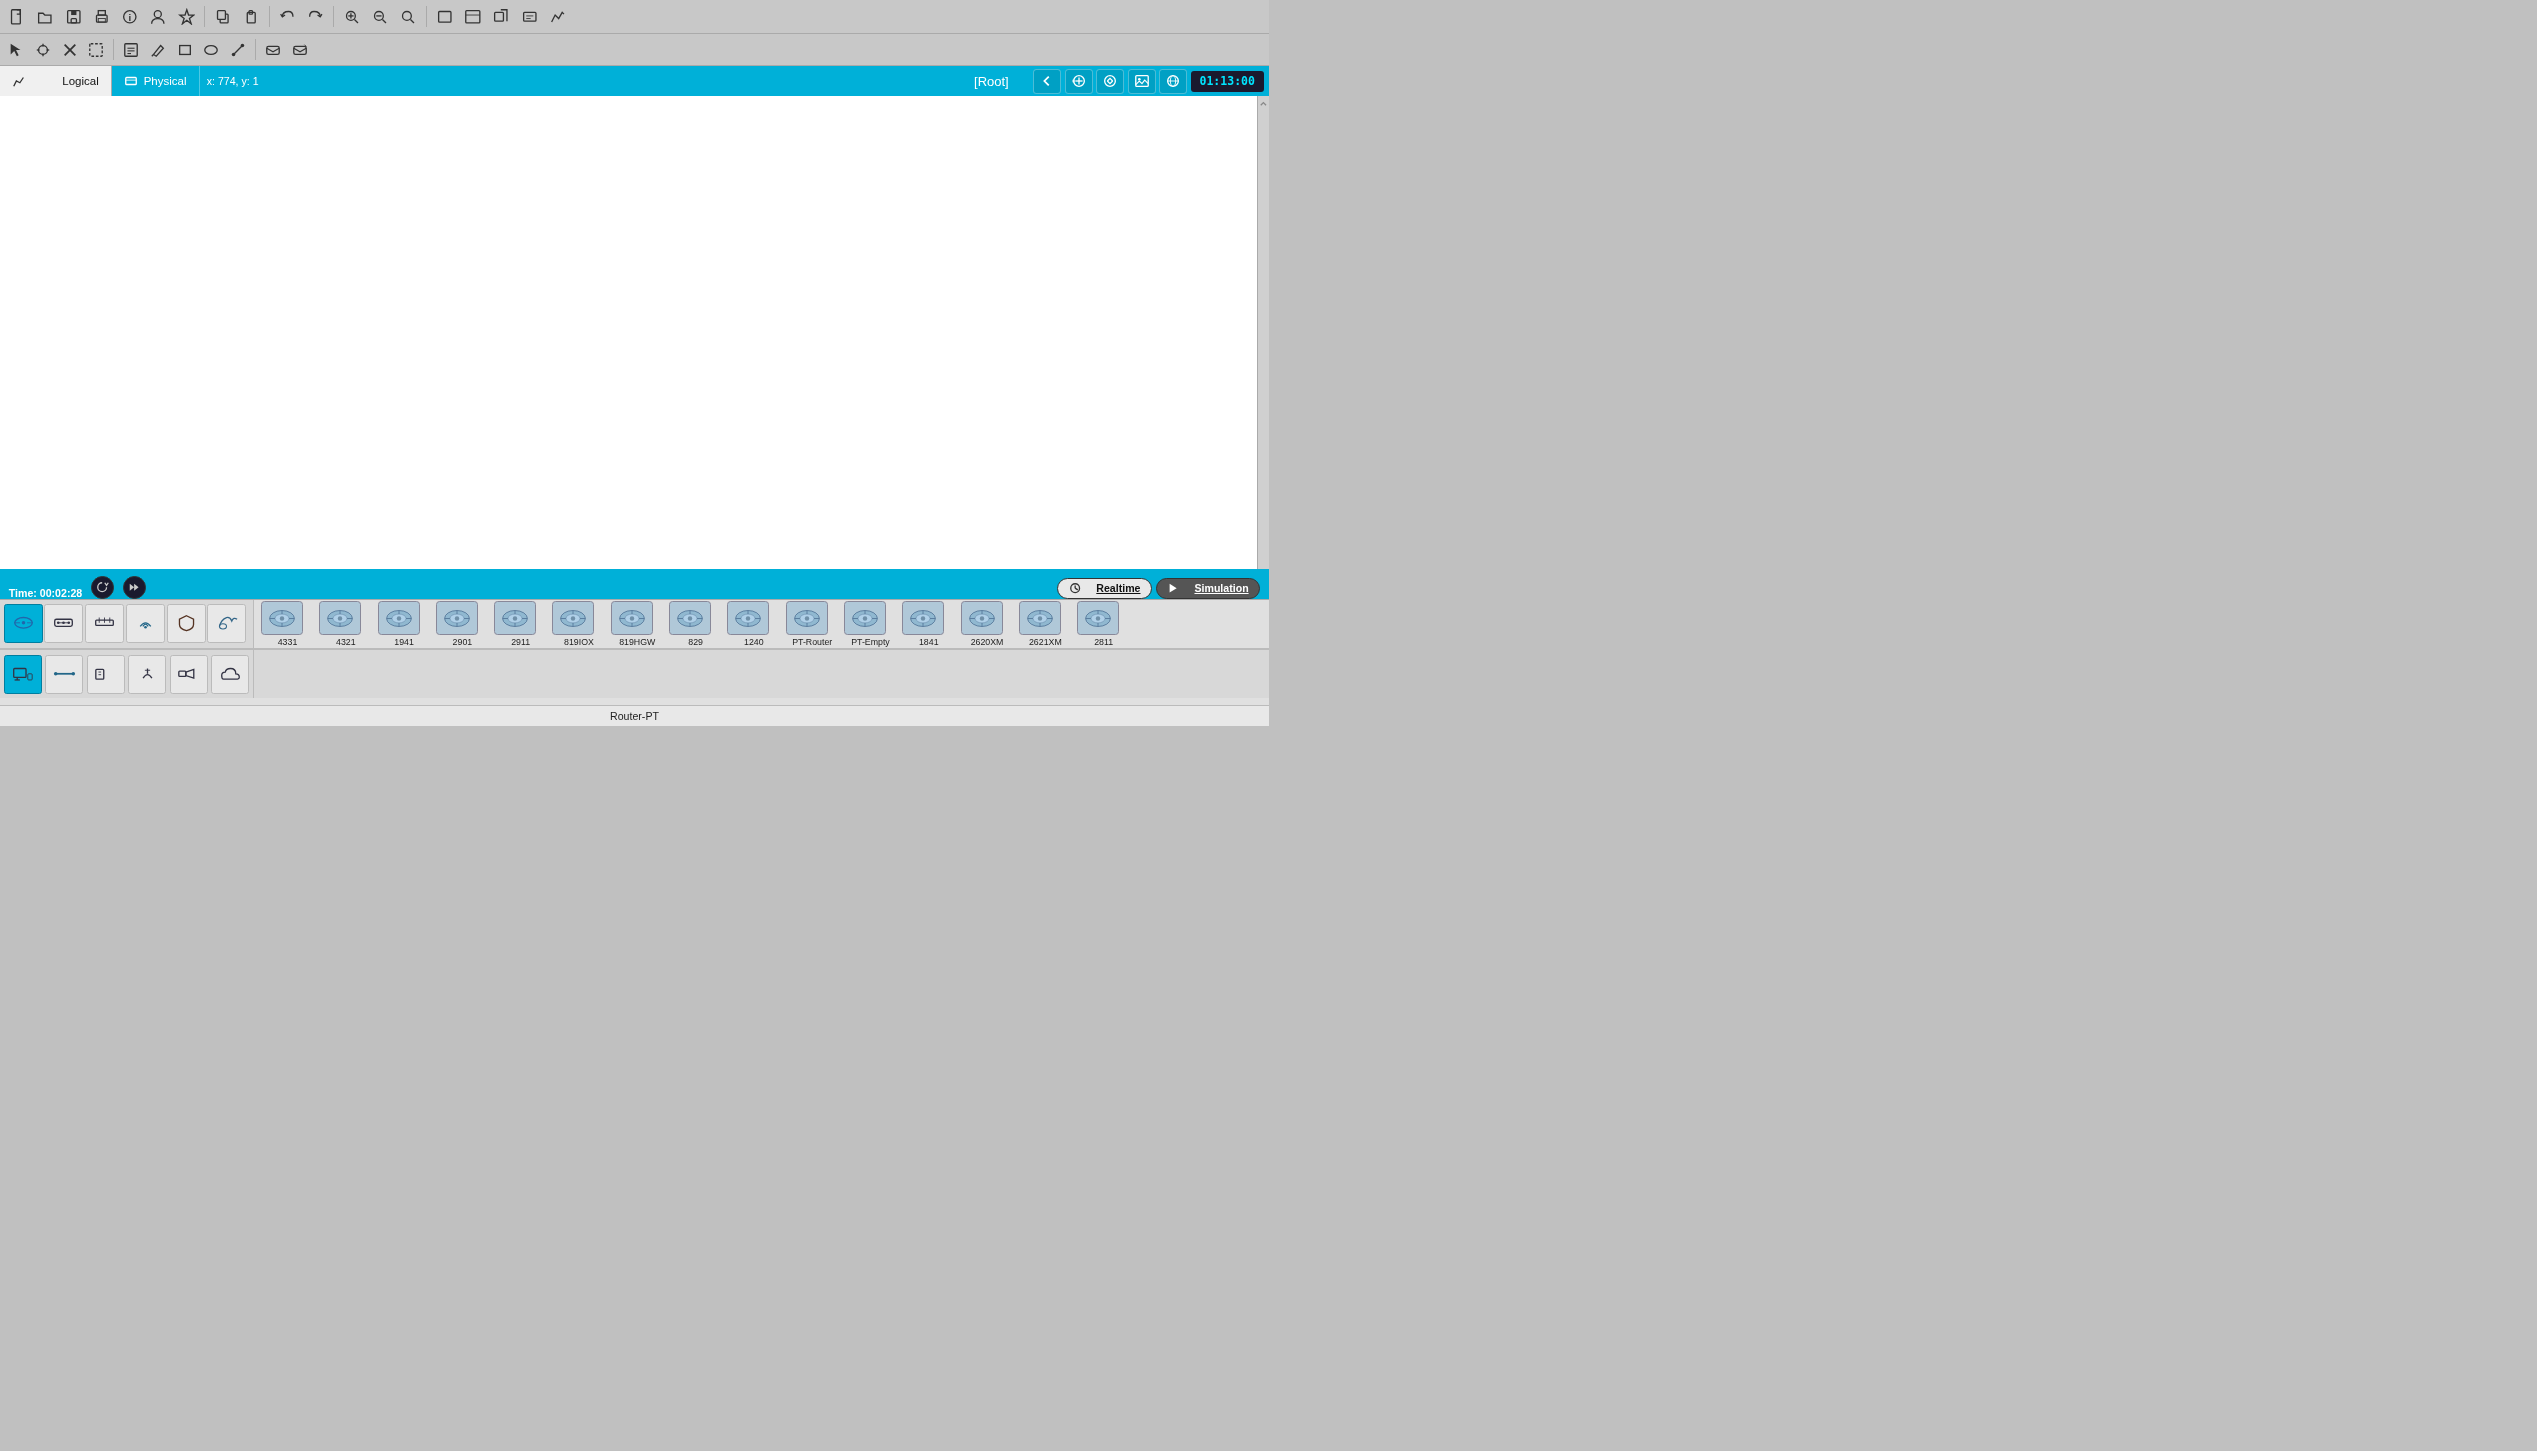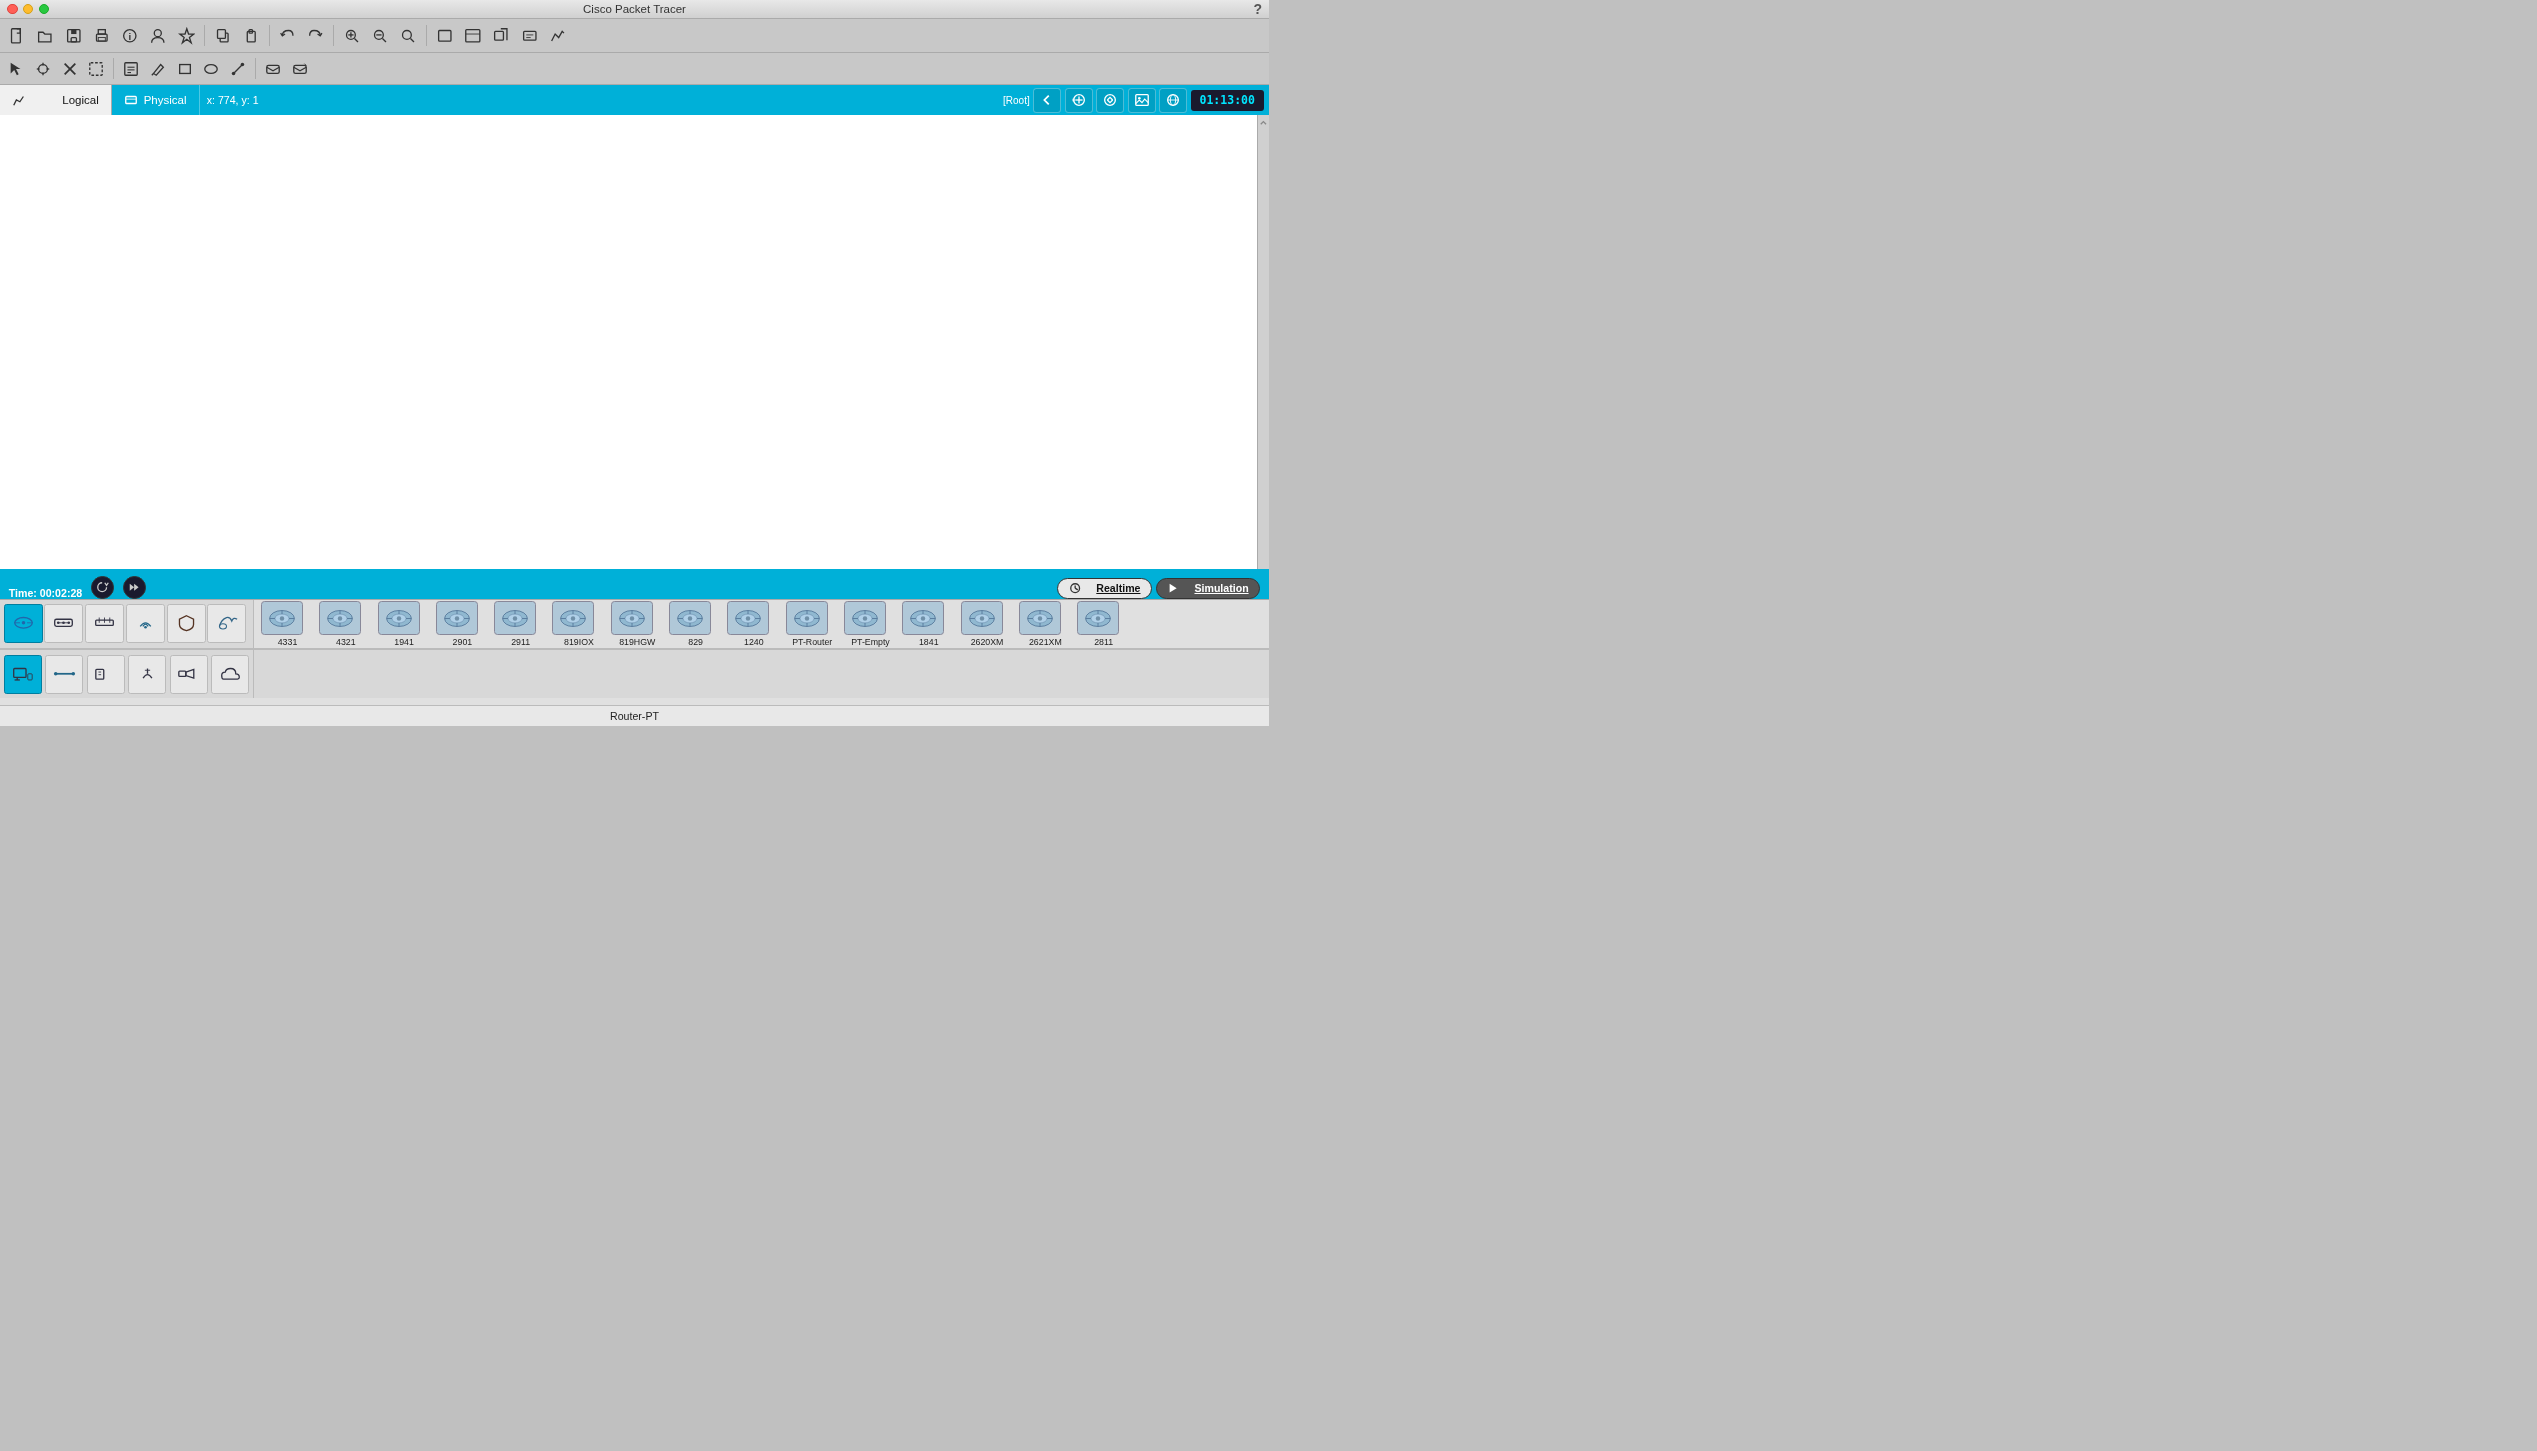--- a/index.html
+++ b/index.html
@@ -139,22 +139,22 @@
     }
     .tabbar-right {
       margin-left: auto;
       display: flex;
       align-items: center;
       gap: 3.5px;
       padding-right: 5.3px;
     }
     .tabbar-right .root-label {
       color: #fff;
-      font-size: 10px;
-      margin-right: 0;
+      font-size: 13px;
+      margin-right: 21px;
     }
     .nav-btn {
       width: 28px;
       height: 25px;
       background: #00a0c4;
       border: 0.9px solid rgba(255,255,255,0.3);
       border-radius: 3.5px;
       display: flex;
       align-items: center;
       justify-content: center;
@@ -358,29 +358,20 @@
     #canvas-with-scroll {
       display: flex;
       flex: 1;
     }
   </style>
 </head>
 <body>
 
 <div id="app">
 
-  <div id="titlebar">
-    <div class="window-controls">
-      <span class="wc-btn wc-close"></span>
-      <span class="wc-btn wc-min"></span>
-      <span class="wc-btn wc-max"></span>
-    </div>
-    <span class="title">Cisco Packet Tracer</span>
-    <span class="help-btn">?</span>
-  </div>
 
   <div id="main-toolbar">
 
     <div class="tb-btn" title="New">
       <svg width="17.6" height="17.6" viewBox="0 0 20 20">
           <rect x="4" y="2" width="10" height="16" rx="1" fill="none" stroke="#333" stroke-width="1.5"></rect>
           <polyline points="10,2 14,2 14,7 10,7" fill="none" stroke="#333" stroke-width="1.5"></polyline>
         </svg>
     </div>
     <div class="tb-btn" title="Open">

